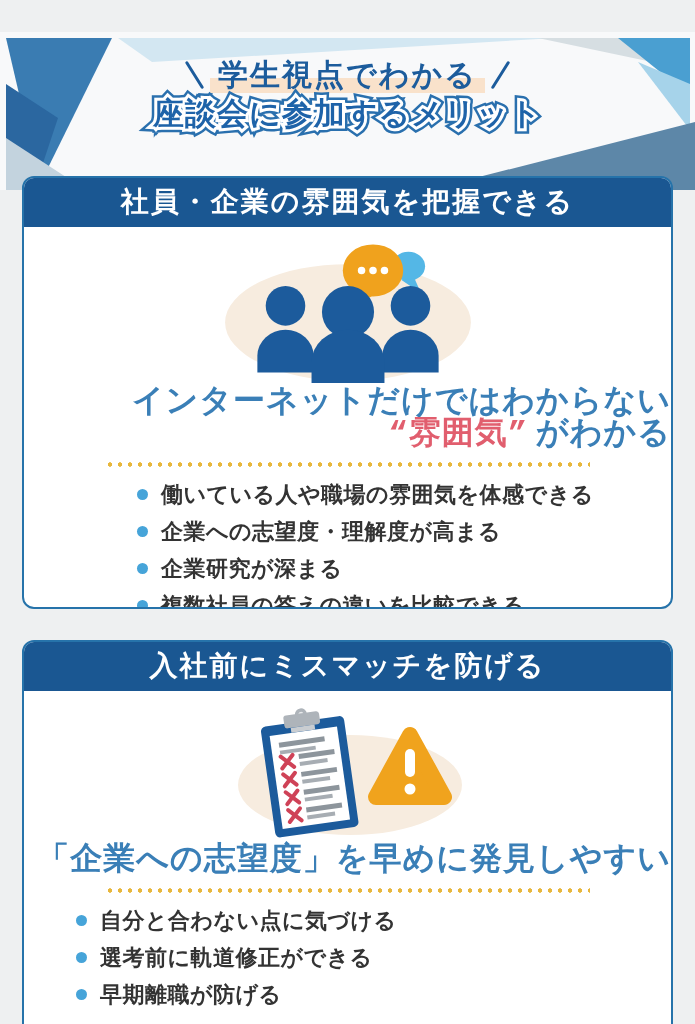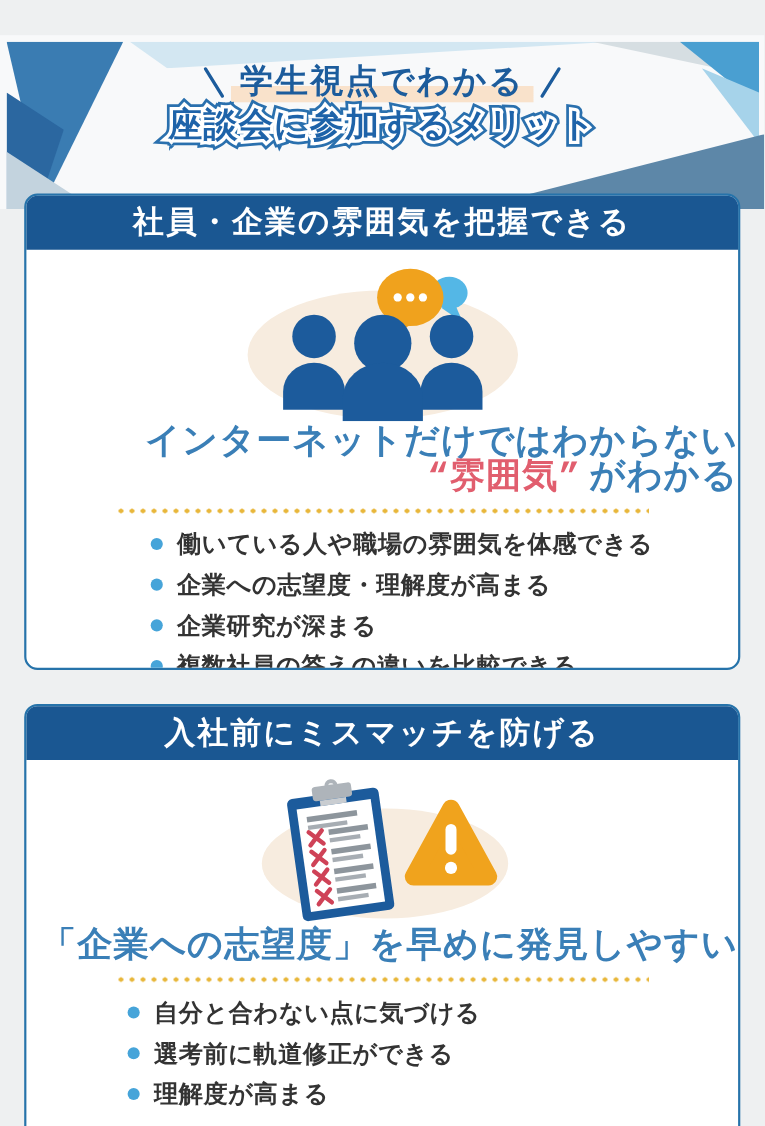--- a/index.html
+++ b/index.html
@@ -58,21 +58,21 @@
   }
   .accent-red{color:#e15e6e;}
   .heading-rest{margin-left:8px;}
   .dotted{
     width:485px;height:5px;margin:11px auto 0 auto;
     background-image:radial-gradient(circle,#e8b73b 2px,rgba(0,0,0,0) 2.3px);
     background-size:10px 5px;background-repeat:repeat-x;background-position:left center;
   }
   .bullet-list{margin-top:9px;}
   .bullet-list.l1{padding-left:113px;}
-  .bullet-list.l2{padding-left:92px;}
+  .bullet-list.l2{padding-left:52px;}
   .bullet-row{display:flex;align-items:center;height:37px;}
   .dot{width:11px;height:11px;border-radius:50%;background:#46a4d9;flex:0 0 11px;margin-right:13px;}
   .bullet-text{font-size:22px;font-weight:700;color:#333333;letter-spacing:0.5px;white-space:nowrap;}
 </style>
 </head>
 <body>
 
 <div class="banner">
   <div class="tri tl-main"></div>
   <div class="tri tl-dark"></div>
@@ -208,16 +208,16 @@
     <div class="bullet-row">
       <span class="dot"></span>
       <span class="bullet-text">自分と合わない点に気づける</span>
     </div>
     <div class="bullet-row">
       <span class="dot"></span>
       <span class="bullet-text">選考前に軌道修正ができる</span>
     </div>
     <div class="bullet-row">
       <span class="dot"></span>
-      <span class="bullet-text">理解度が高まる</span>
+      <span class="bullet-text">早期離職が防げる</span>
     </div>
   </div>
 </div>
 
 </body></html>

